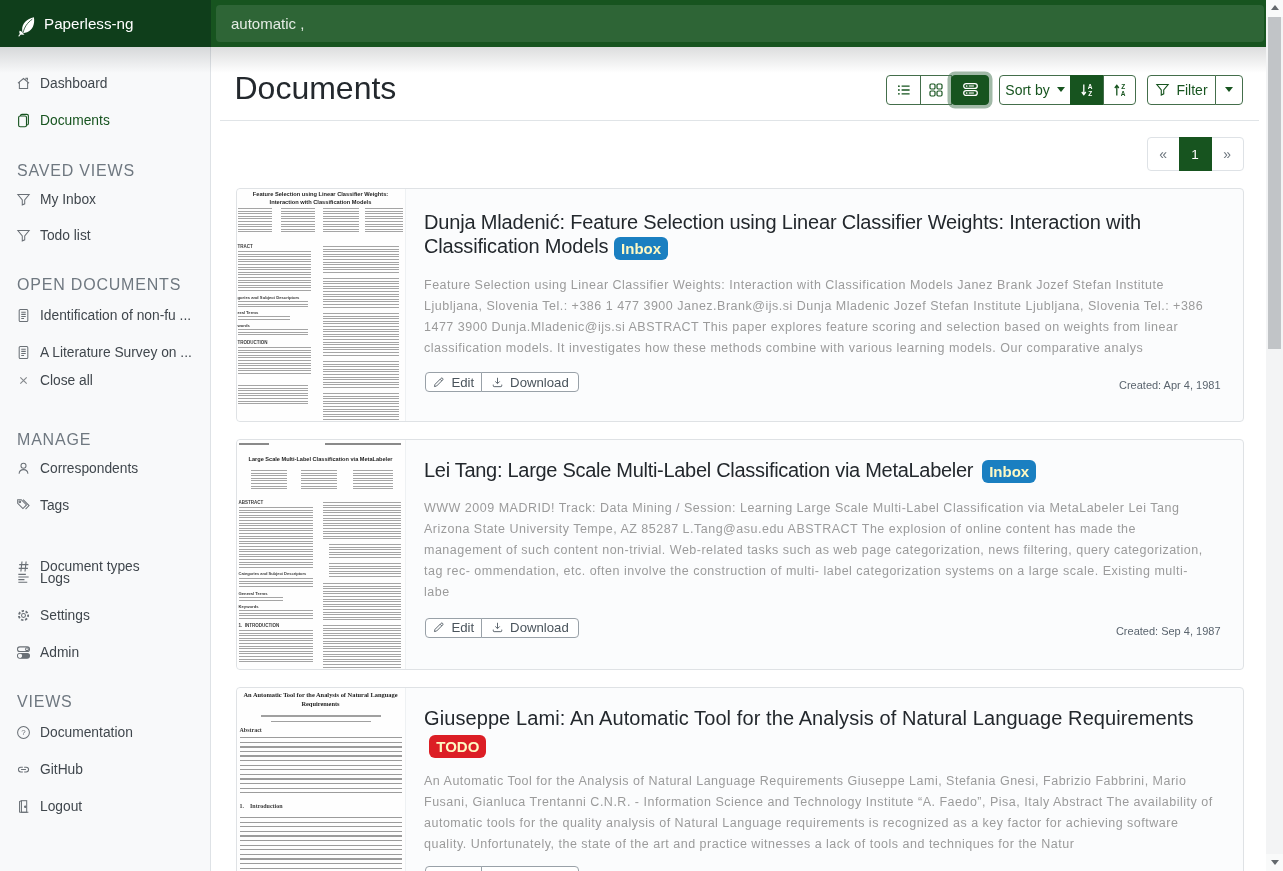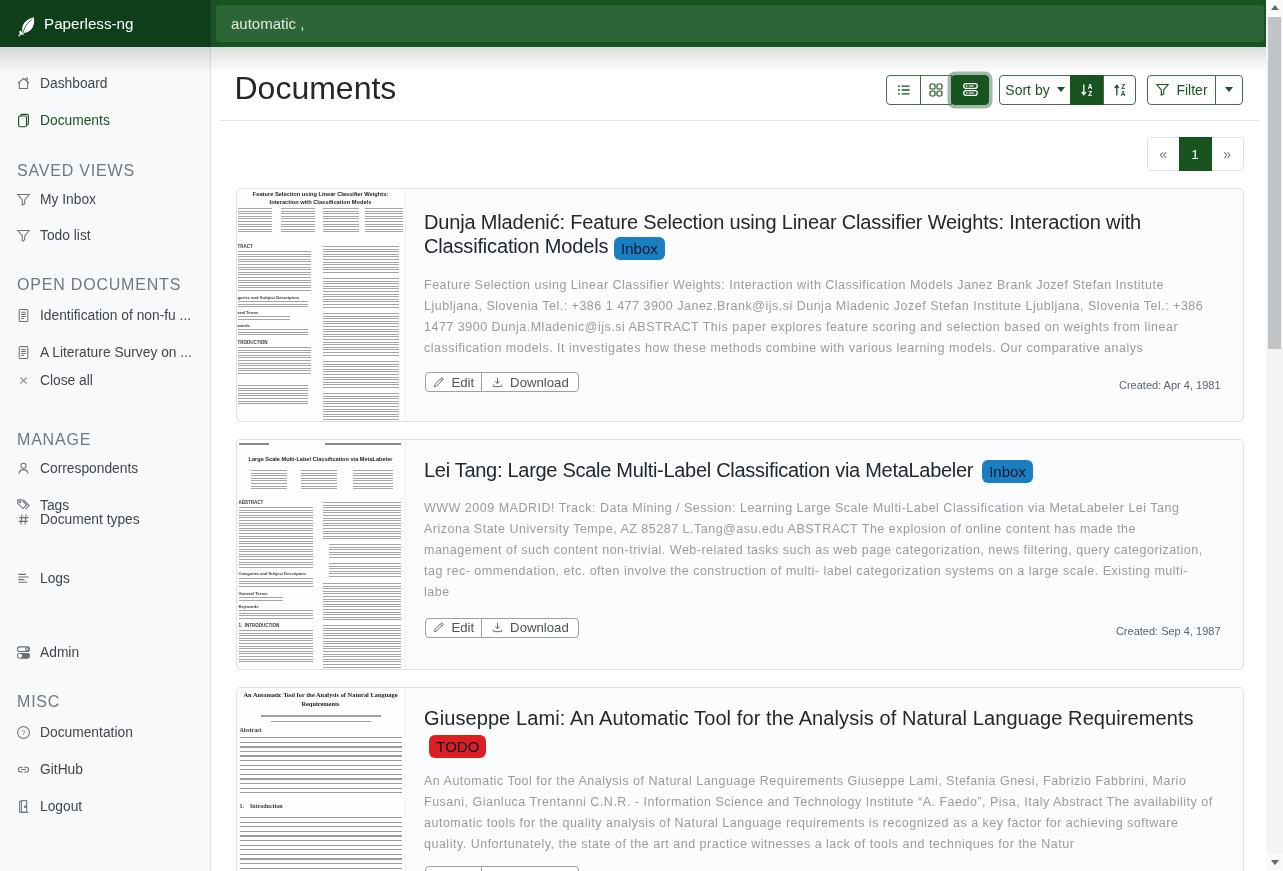--- a/index.html
+++ b/index.html
@@ -34,21 +34,21 @@
 .caret { display:inline-block; width:0; height:0; border-left:4.5px solid transparent; border-right:4.5px solid transparent; border-top:5px solid #17541f; margin-left:7px; }
 .pag { position:absolute; left:935.6px; top:90.1px; height:34px; display:flex; }
 .pag .pc { width:33px; height:34px; border:1px solid #dee2e6; background:#fff; color:#687078; font-size:14px; display:flex; align-items:center; justify-content:center; }
 .pag .pc + .pc { margin-left:-1px; }
 .pag .pc.on { background:#17541f; border-color:#17541f; color:#fff; z-index:2; }
 .pag .pc.f { border-radius:4px 0 0 4px; }
 .pag .pc.l { border-radius:0 4px 4px 0; }
 .card { position:absolute; left:24.5px; width:1008px; background:#fbfcfd; border:1px solid #dfe2e5; border-radius:4px; }
 .thumb { position:absolute; left:0; top:0; bottom:0; width:169px; overflow:hidden; border-right:1px solid #eef1f3; border-radius:4px 0 0 4px; background:#fefefe; filter:blur(0.45px); }
 .dtitle { position:absolute; left:187.5px; right:20px; font-size:20px; letter-spacing:-0.17px; color:#23282d; line-height:24.3px; }
-.bdg { position:absolute; height:23px; line-height:23px; background:#1a7fc1; color:#0f172a; font-weight:normal; font-size:15px; padding:0 7px; border-radius:6px; }
+.bdg { position:absolute; height:23px; line-height:23px; background:#1a7fc1; color:#fef9c3; font-weight:bold; font-size:15px; padding:0 7px; border-radius:6px; }
 .bdg.red { background:#dc1e25; }
 .dtext { position:absolute; left:187.5px; font-size:12.5px; letter-spacing:0.5px; line-height:21px; color:#9b9b9b; }
 .btns { position:absolute; left:188px; height:29px; display:flex; }
 .btn { height:20px; border:1px solid #99a1a8; background:#fff; color:#4a545c; font-size:13.2px; display:flex; align-items:center; justify-content:center; }
 .btn + .btn { margin-left:-1px; }
 .btn.f { border-radius:4px 0 0 4px; }
 .btn.l { border-radius:0 4px 4px 0; }
 .btn svg { margin-right:6px; }
 .created { position:absolute; right:22px; font-size:11px; line-height:14px; color:#5a646e; }
 
@@ -304,42 +304,49 @@
       <span>Correspondents</span>
     </div>
   <div class="item" style="top:439.8px">
       <svg viewBox="0 0 16 16" fill="none" stroke="#6a7076" stroke-width="1.1">
         <path d="M1.8 5.6 V1.8 h3.8 L11.2 7.4 7.4 11.2 Z"></path>
         <circle cx="4.1" cy="4.1" r="0.9"></circle>
         <path d="M7.6 1.8 l6.3 6.3 -3.7 3.7"></path>
       </svg>
       <span>Tags</span>
     </div>
-  <div class="item" style="top:454px">
+  <div class="item" style="top:501px">
       <svg viewBox="0 0 16 16" fill="none" stroke="#6a7076" stroke-width="1.2">
         <path d="M6.4 2.6 L5.2 13.4 M10.8 2.6 L9.6 13.4 M3.4 6 h9.8 M2.9 10 h9.8"></path>
       </svg>
       <span>Document types</span>
     </div>
   <div class="item" style="top:513.2px">
       <svg viewBox="0 0 16 16" fill="none" stroke="#6a7076" stroke-width="1.2">
         <path d="M2.5 3.6 h8 M2.5 6.4 h11 M2.5 9.2 h6.5 M2.5 12 h9.5"></path>
       </svg>
       <span>Logs</span>
+    </div>
+  <div class="item" style="top:549.9px">
+      <svg viewBox="0 0 16 16" fill="none" stroke="#6a7076">
+        <circle cx="8" cy="8" r="2.1" stroke-width="1.1"></circle>
+        <circle cx="8" cy="8" r="4.9" stroke-width="2" stroke-dasharray="2.55 1.75" stroke-dashoffset="1"></circle>
+      </svg>
+      <span>Settings</span>
     </div>
   <div class="item" style="top:586.6px">
       <svg viewBox="0 0 16 16" fill="none" stroke="#6a7076" stroke-width="1.1">
         <rect x="1.6" y="2" width="12.8" height="5" rx="2.5"></rect>
         <circle cx="11.7" cy="4.5" r="1.5"></circle>
         <rect x="1.6" y="9" width="12.8" height="5" rx="2.5" fill="#6a7076"></rect>
         <circle cx="4.3" cy="11.5" r="1.7" fill="#f8f9fa" stroke="#f8f9fa"></circle>
       </svg>
       <span>Admin</span>
     </div>
-  <div class="shead" style="top:648.9px">MISC</div>
+  <div class="shead" style="top:648.9px">VIEWS</div>
   <div class="item" style="top:667.2px">
       <svg viewBox="0 0 16 16" fill="none" stroke="#6a7076" stroke-width="1.1">
         <circle cx="8" cy="8" r="6.3"></circle>
         <text x="8" y="11" font-size="8.5" text-anchor="middle" fill="#6a7076" stroke="none" font-family="Liberation Sans, sans-serif">?</text>
       </svg>
       <span>Documentation</span>
     </div>
   <div class="item" style="top:703.9px">
       <svg viewBox="0 0 16 16" fill="none" stroke="#6a7076" stroke-width="1.1">
         <path d="M7.3 5.6 H5.1 a2.5 2.5 0 0 0 0 5 h2.2 M8.7 5.6 h2.2 a2.5 2.5 0 0 1 0 5 H8.7 M5.4 8.1 h5.2"></path>

